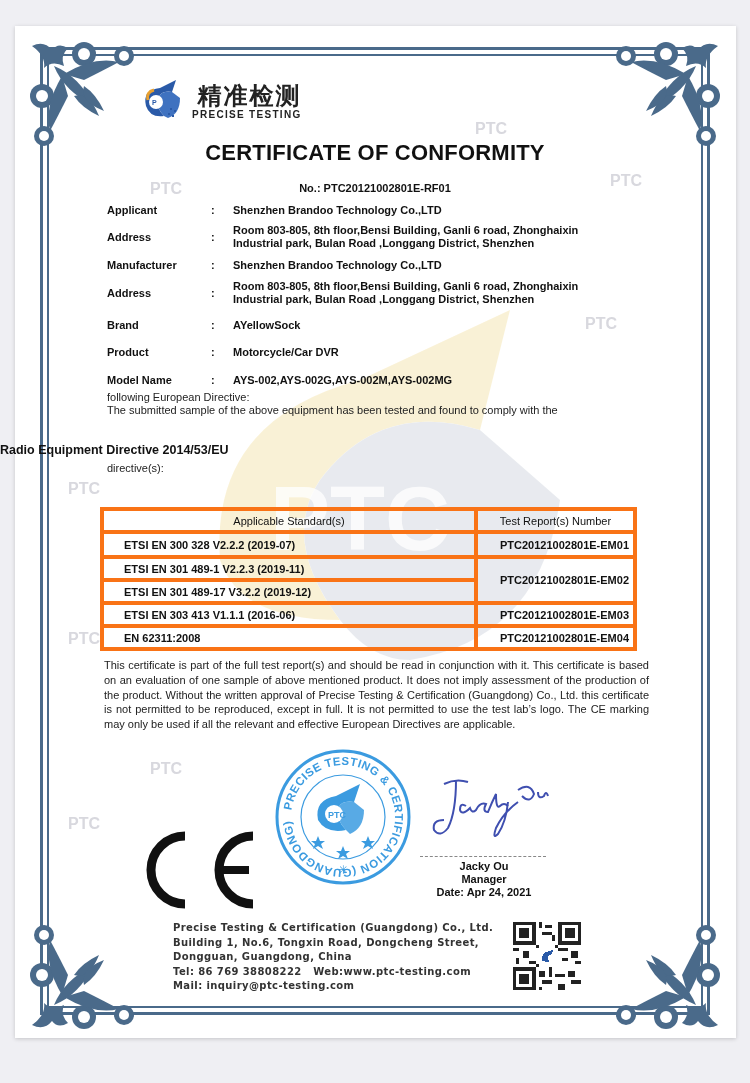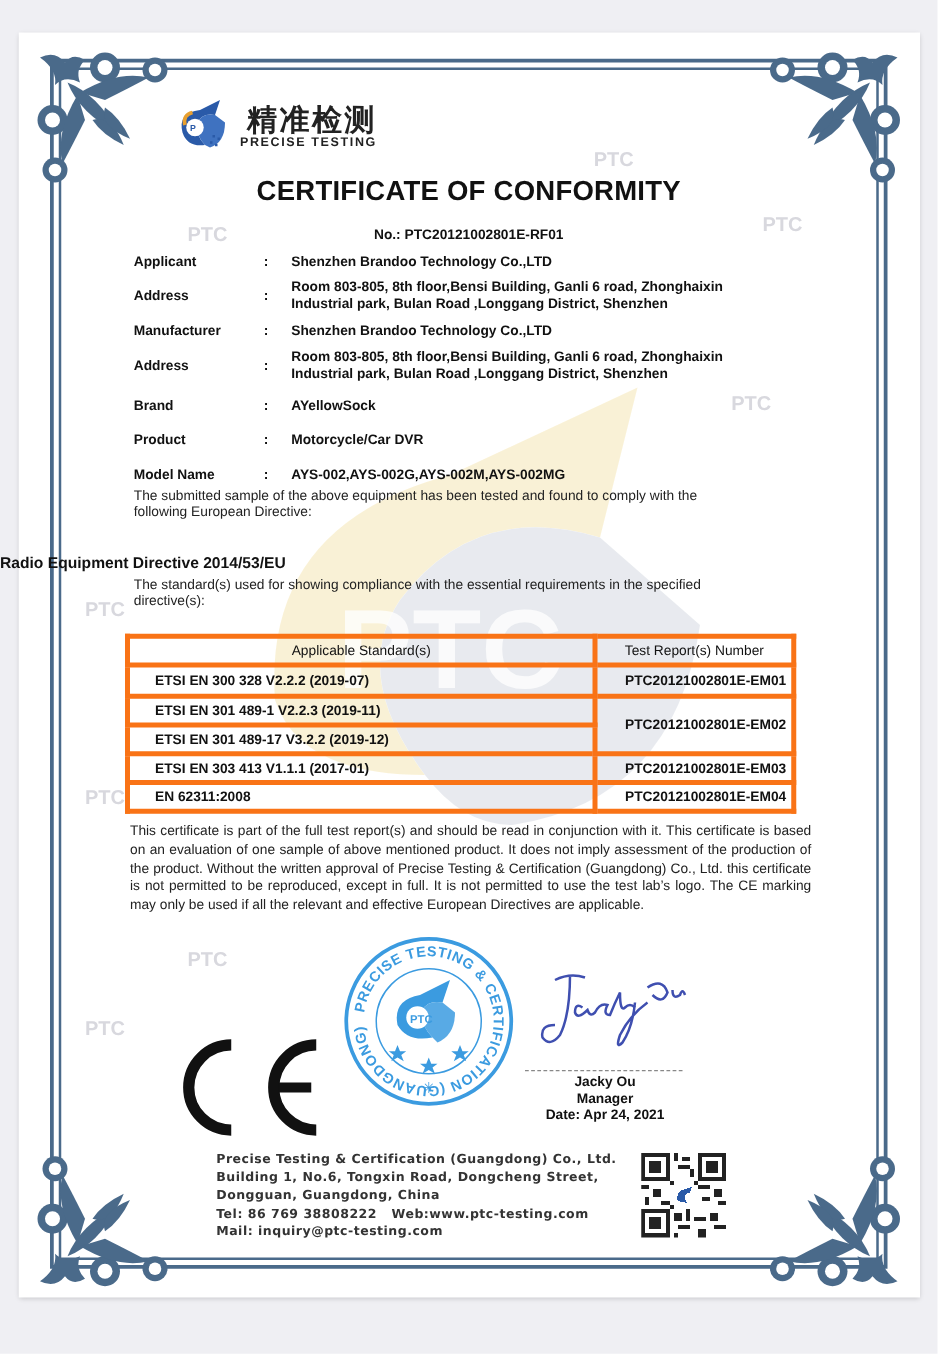--- a/index.html
+++ b/index.html
@@ -222,28 +222,27 @@
     <span class="val">Motorcycle/Car DVR</span>
   </div>
   <div class="field" style="height:28px">
     <span class="lbl">Model Name</span>
     <span class="colon">:</span>
     <span class="val">AYS-002,AYS-002G,AYS-002M,AYS-002MG</span>
   </div>
 </div>
 
 <div class="para" style="top:391px">
+  <span style="display:block">following European Directive:</span>
   <span style="display:block">The submitted sample of the above equipment has been tested and found to comply with the</span>
-  <span style="display:block">following European Directive:</span>
 </div>
 
 <div class="directive">Radio Equipment Directive 2014/53/EU</div>
 
 <div class="para" style="top:462px">
-  <span style="display:block">The standard(s) used for showing compliance with the essential requirements in the specified</span>
   <span style="display:block">directive(s):</span>
 </div>
 
 <table class="std">
   <tbody>
       <tr>
     <th style="width:366px">Applicable Standard(s)</th>
     <th>Test Report(s) Number</th>
   </tr>
   <tr>
@@ -251,21 +250,21 @@
     <td class="num">PTC20121002801E-EM01</td>
   </tr>
   <tr>
     <td>ETSI EN 301 489-1 V2.2.3 (2019-11)</td>
     <td class="num" rowspan="2">PTC20121002801E-EM02</td>
   </tr>
   <tr>
     <td>ETSI EN 301 489-17 V3.2.2 (2019-12)</td>
   </tr>
   <tr>
-    <td>ETSI EN 303 413 V1.1.1 (2017-01)</td>
+    <td>ETSI EN 303 413 V1.1.1 (2016-06)</td>
     <td class="num">PTC20121002801E-EM03</td>
   </tr>
   <tr>
     <td>EN 62311:2008</td>
     <td class="num">PTC20121002801E-EM04</td>
   </tr>
 </tbody>
   </table>
 
 <div class="note">This certificate is part of the full test report(s) and should be read in conjunction with it. This certificate is based on an evaluation of one sample of above mentioned product. It does not imply assessment of the production of the product. Without the written approval of Precise Testing &amp; Certification (Guangdong) Co., Ltd. this certificate is not permitted to be reproduced, except in full. It is not permitted to use the test lab’s logo. The CE marking may only be used if all the relevant and effective European Directives are applicable.</div>

